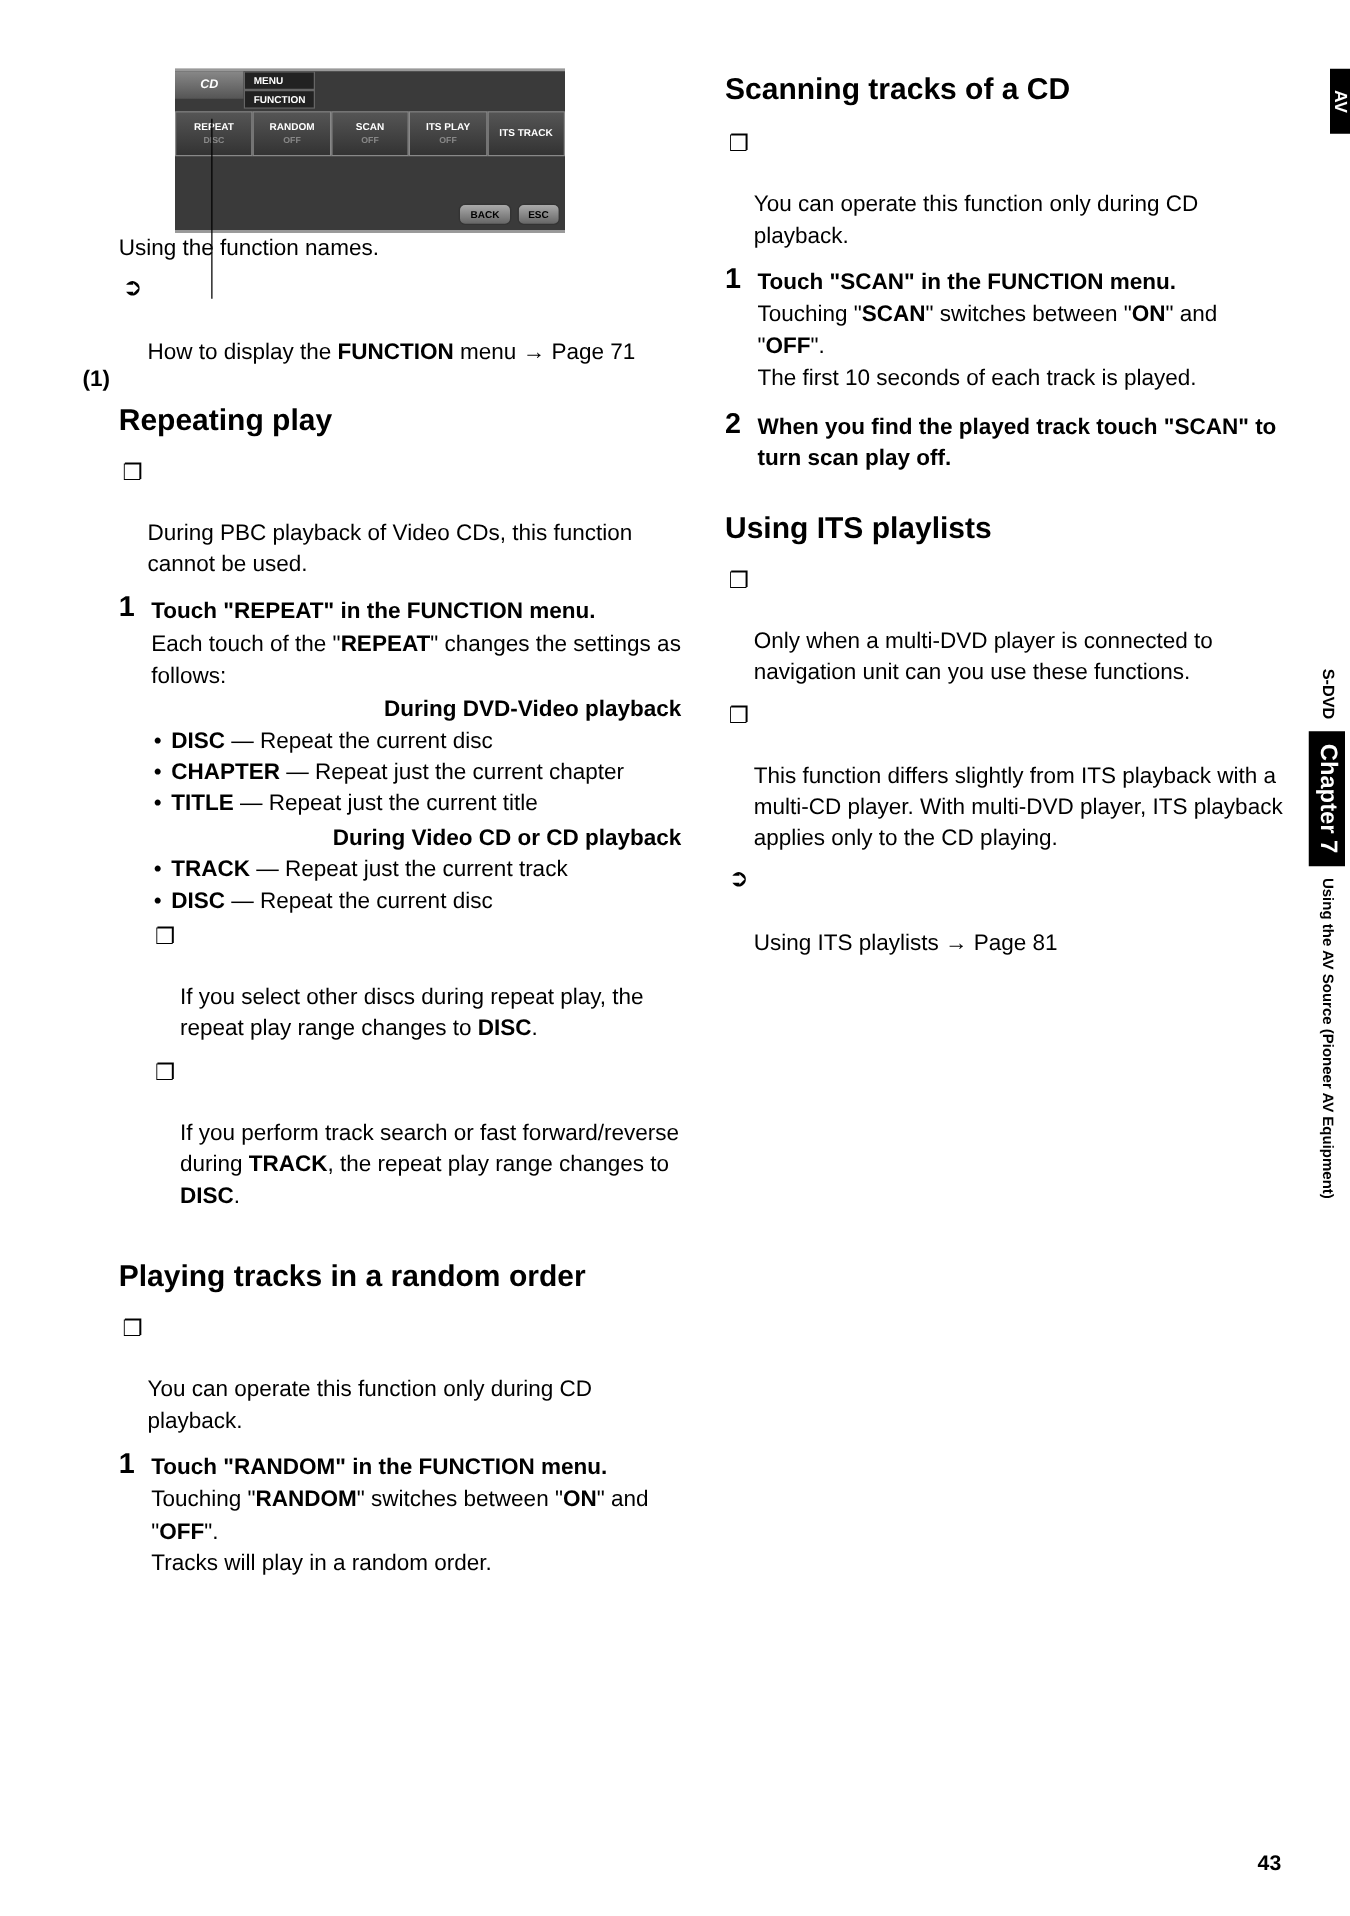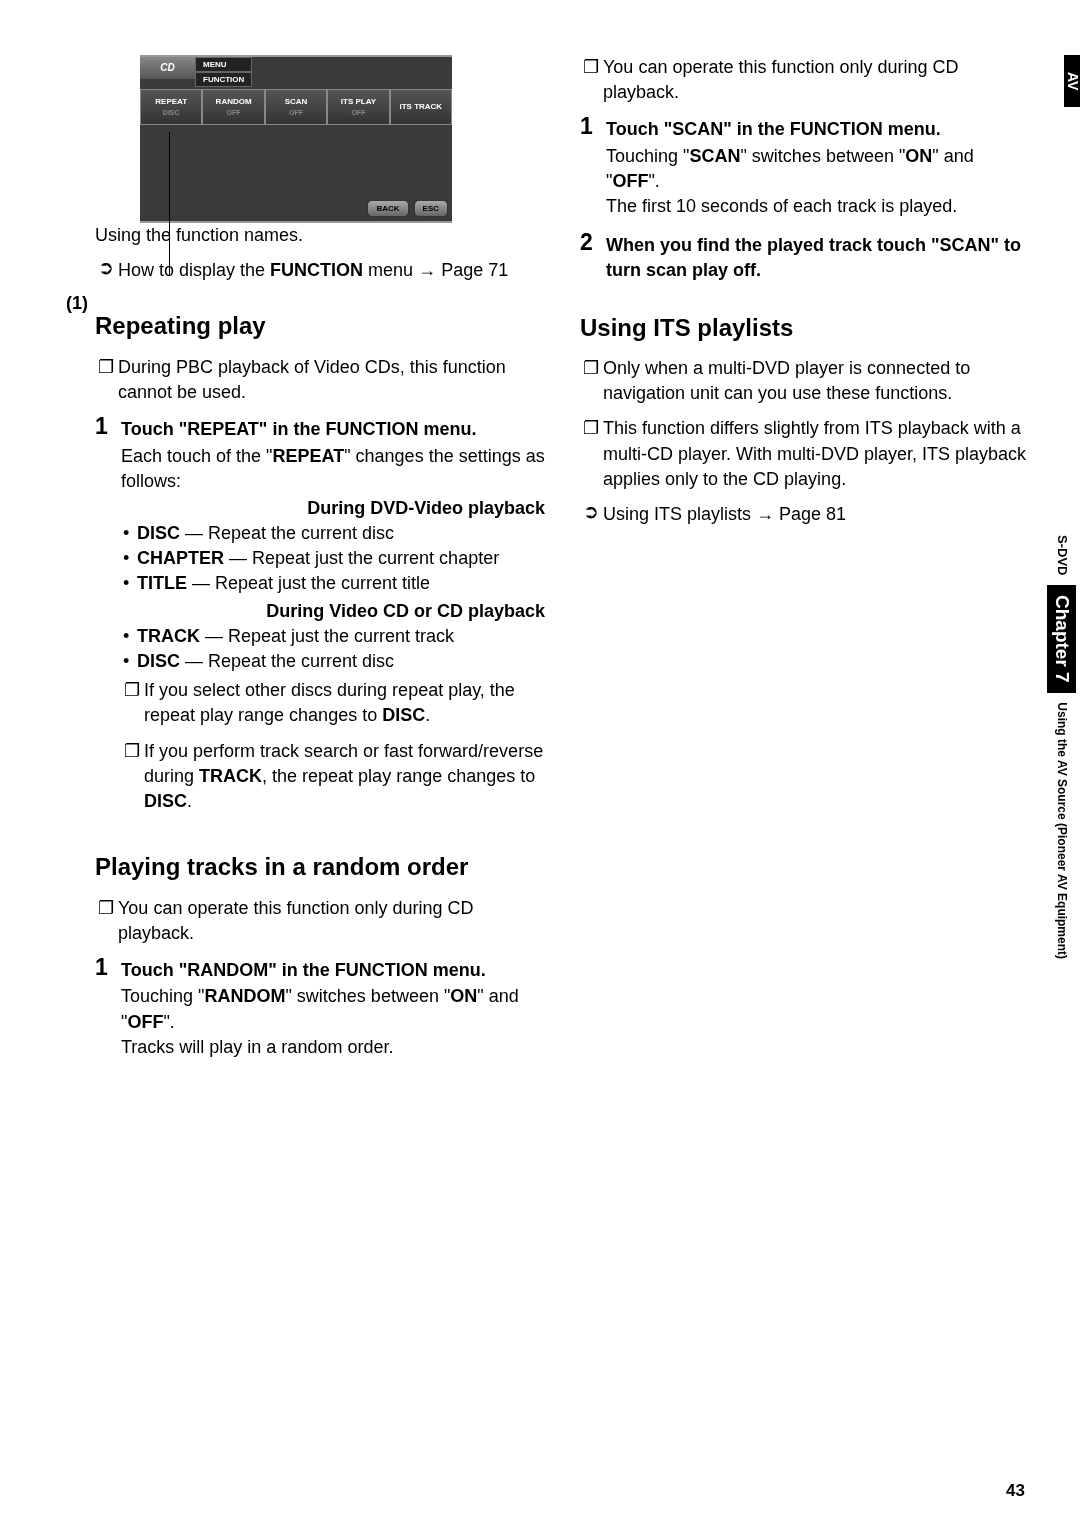--- a/index.html
+++ b/index.html
@@ -28,21 +28,21 @@
     }
     .h-sub {
       font-size: 24px;
       font-weight: bold;
       margin-top: 26px;
       margin-bottom: 12px;
     }
     .figure {
       background: #3a3a3a;
       width: 312px;
-      height: 168px;
+      height: 131px;
       margin-left: 45px;
       position: relative;
       color: #fff;
       font-size: 9px;
       font-weight: bold;
       border-top: 2px solid #999;
       border-bottom: 2px solid #999;
     }
     .fig-top {
       display: flex;
@@ -129,20 +129,21 @@
       display: flex;
       margin-bottom: 10px;
     }
     .note-icon {
       width: 20px;
       flex-shrink: 0;
       margin-left: 3px;
     }
     .note-text {
       flex: 1;
+      margin-top: 48px;
     }
     .cross-ref {
       display: flex;
       margin-bottom: 14px;
     }
     .semi-circle {
       width: 20px;
       flex-shrink: 0;
       font-size: 19px;
       line-height: 1.1;
@@ -351,20 +352,21 @@
       <div class="step-num">1</div>
       <div class="step-body">
         <div class="step-head">Touch "RANDOM" in the FUNCTION menu.</div>
         <div><span>Touching "</span><b>RANDOM</b><span>" switches between "</span><b>ON</b><span>" and "</span><b>OFF</b><span>".</span></div>
         <div>Tracks will play in a random order.</div>
       </div>
     </div>
   </div>
 
   <div class="col">
+    <div class="h-main">Scanning tracks of a CD</div>
 
     <div class="note">
       <div class="note-icon">❐</div>
       <div class="note-text">You can operate this function only during CD playback.</div>
     </div>
 
     <div class="step">
       <div class="step-num">1</div>
       <div class="step-body">
         <div class="step-head">Touch "SCAN" in the FUNCTION menu.</div>

